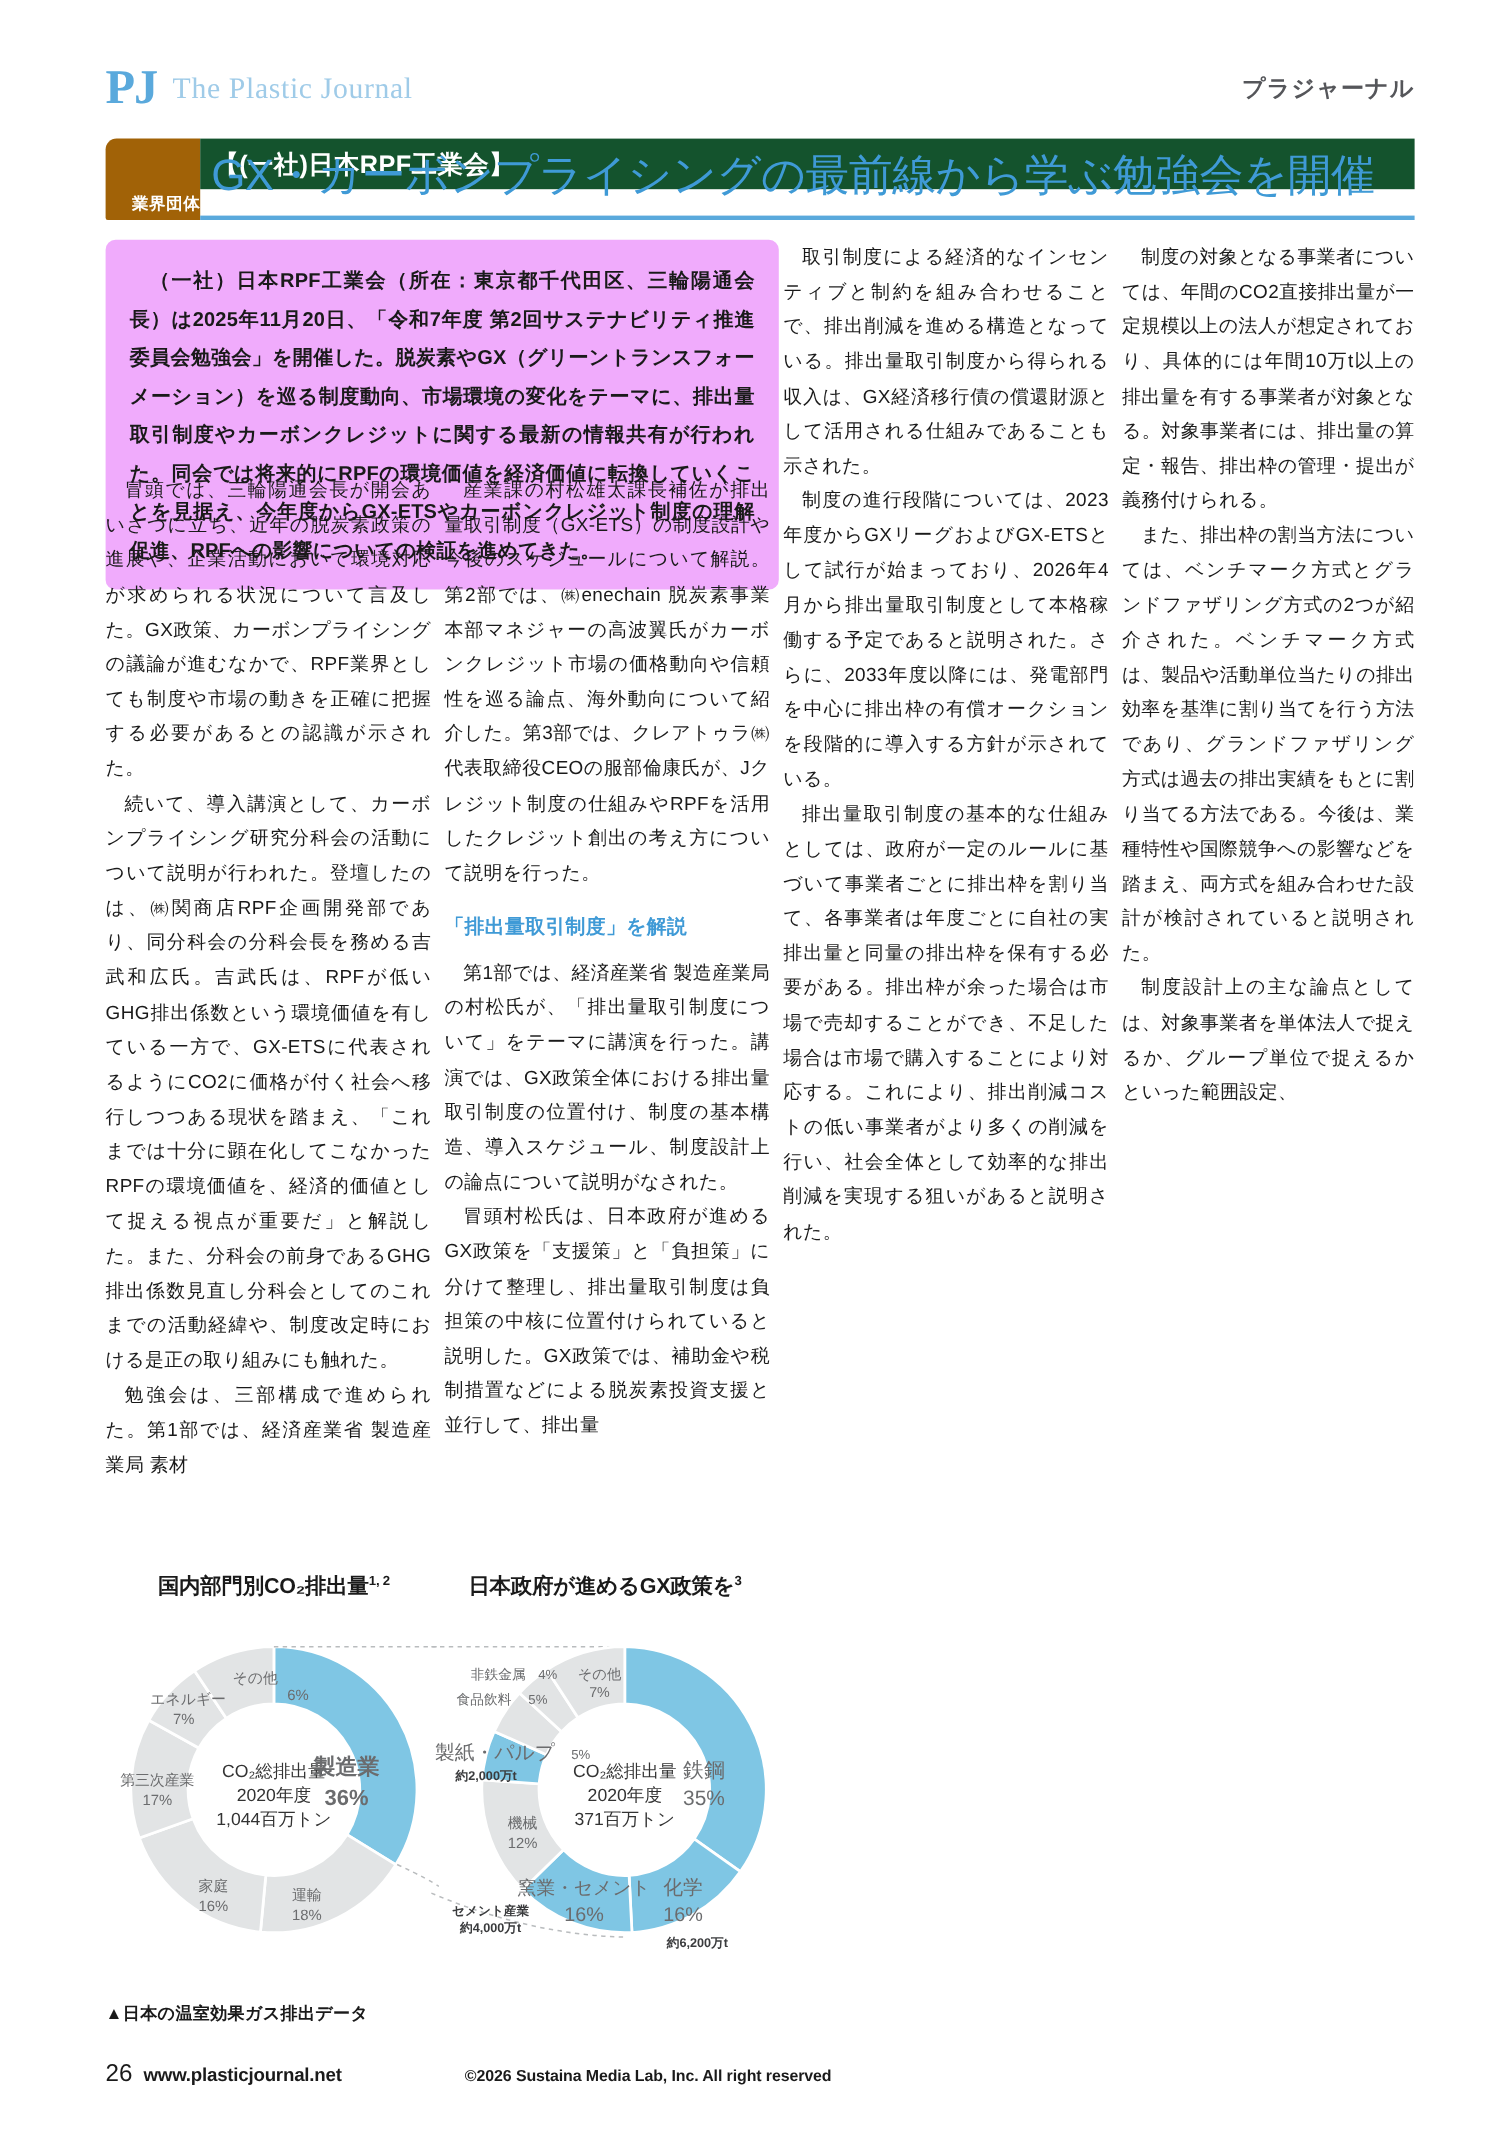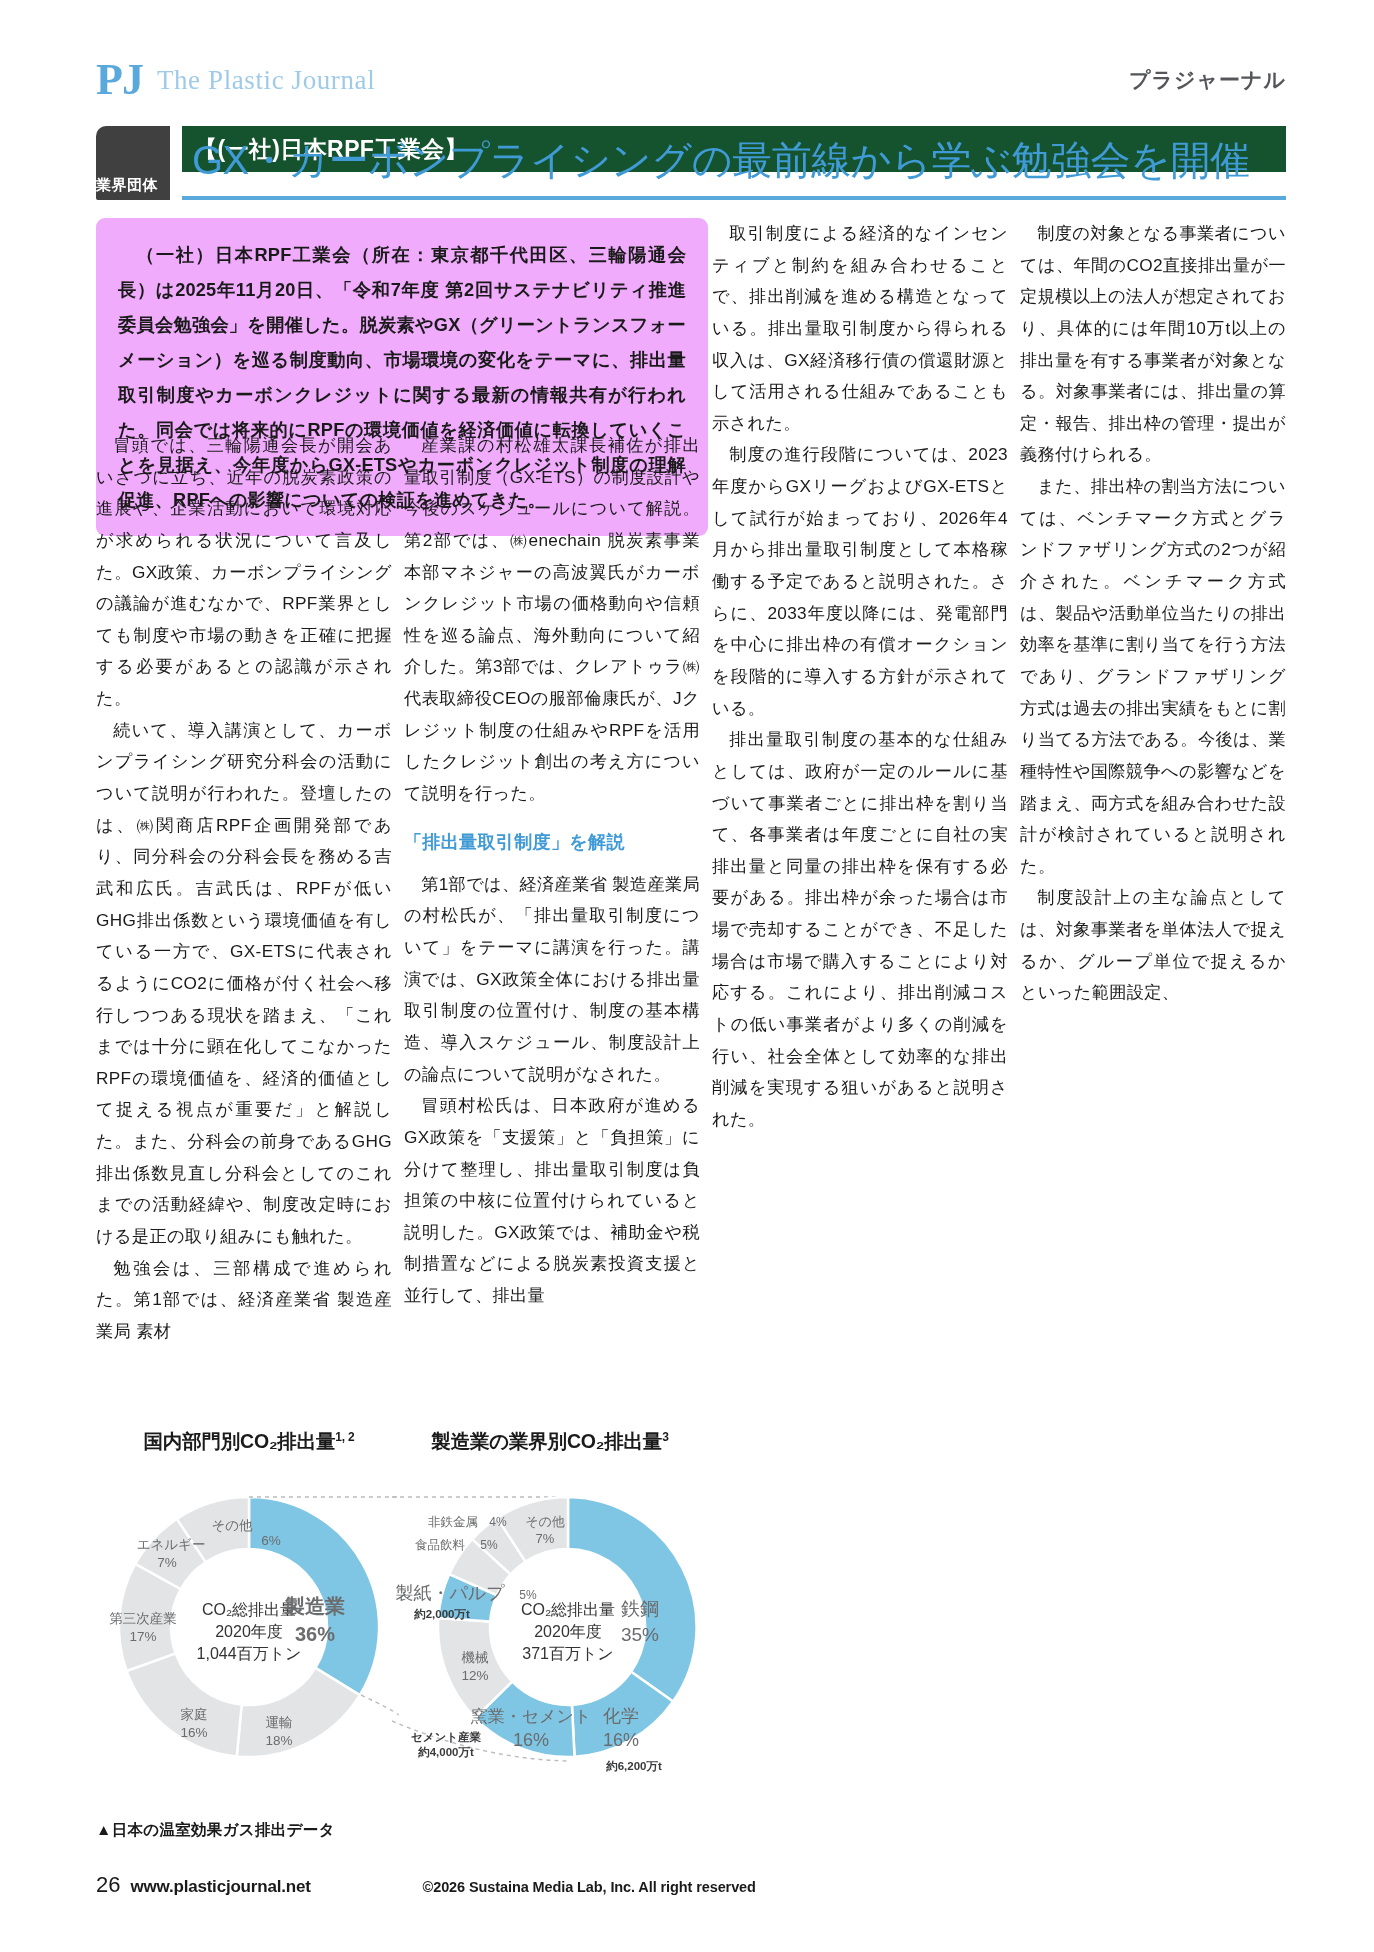--- a/index.html
+++ b/index.html
@@ -59,28 +59,28 @@
     position: absolute;
     left: 96px;
     top: 126px;
     width: 1190px;
     height: 74px;
   }
   .banner-tag {
     position: absolute;
     left: 0;
     top: 0;
-    width: 74px;
+    width: 86px;
     height: 74px;
-    background: #404040;
+    background: #a16207;
     border-top-left-radius: 10px;
     border-bottom-left-radius: 2px;
     display: flex;
     align-items: flex-end;
-    justify-content: flex-start;
+    justify-content: flex-end;
     padding-bottom: 5px;
     box-sizing: border-box;
   }
   .banner-tag span {
     color: #ffffff;
     font-size: 15px;
     font-weight: bold;
     letter-spacing: 0.5px;
     white-space: nowrap;
   }
@@ -326,21 +326,21 @@
           <text x="22" y="-82" text-anchor="middle" font-family="'Liberation Sans',sans-serif" font-size="13.5" fill="#6b6c6e">6%</text>
         </g>
 
         <path d="M 150 38 L 300 38" stroke="#b9bcbe" stroke-width="1.4" stroke-dasharray="4 4" fill="none"></path>
         <path d="M 262 236 Q 292 250 300 256" stroke="#b9bcbe" stroke-width="1.4" stroke-dasharray="4 4" fill="none"></path>
       </svg>
     </div>
 
     <div class="chart-box chart-right">
       <div class="chart-title">
-        <span>製造業の業界別CO₂排出量</span><sup>3</sup>
+        <span>日本政府が進めるGX政策を</span><sup>3</sup>
       </div>
       <svg class="chart-svg" width="316" height="330" viewBox="0 0 316 330">
 
         <path d="M 0 38 L 176 38" stroke="#b9bcbe" stroke-width="1.4" stroke-dasharray="4 4" fill="none"></path>
         <path d="M 0 262 Q 90 300 176 302" stroke="#b9bcbe" stroke-width="1.4" stroke-dasharray="4 4" fill="none"></path>
 
         <g transform="translate(176,168)">
 
           <path d="M 0 -130 A 130 130 0 0 1 105.11 74.51 L 63.07 44.71 A 78 78 0 0 0 0 -78 Z" fill="#7fc6e4" stroke="#ffffff" stroke-width="2.5"></path>
 

